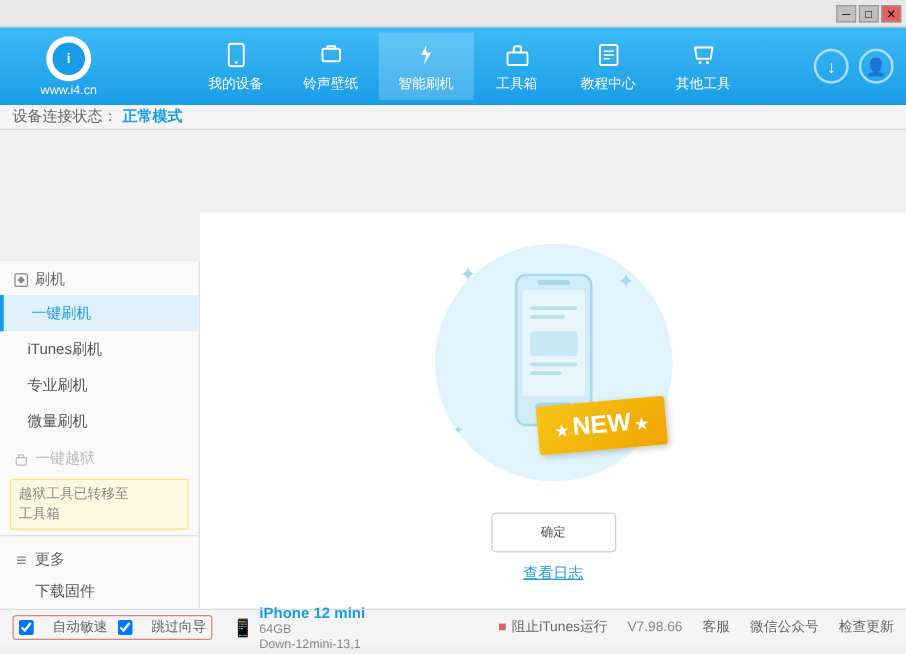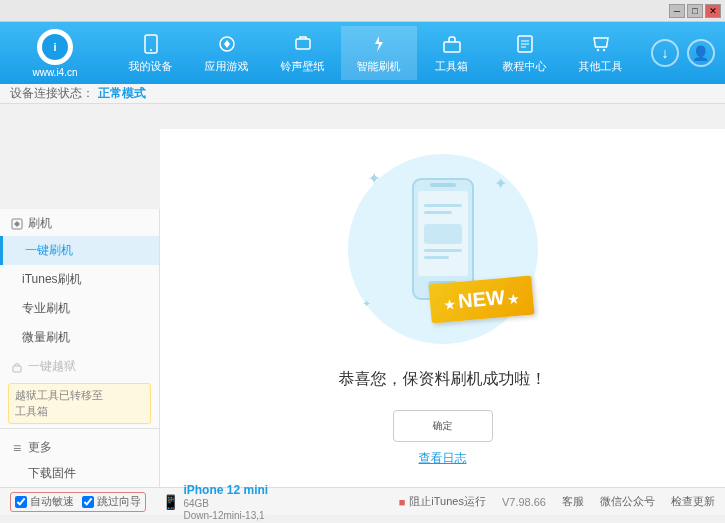--- a/index.html
+++ b/index.html
@@ -268,21 +268,21 @@
       height: 28px;
       background: #f5f5f5;
       border-top: 1px solid #ddd;
       display: flex;
       align-items: center;
       padding: 0 10px;
       font-size: 11px;
       color: #666;
     }
     .bottom-left { display: flex; align-items: center; gap: 8px; flex: 1; }
-    .checkbox-item { display: flex; align-items: center; gap: 3px; cursor: pointer; }
+    .checkbox-item { display: flex; align-items: center; gap: 15px; cursor: pointer; }
     .checkbox-item input { width: 12px; height: 12px; }
     .device-info { display: flex; flex-direction: column; gap: 1px; }
     .device-name { color: #1a9de8; font-weight: bold; font-size: 12px; }
     .device-detail { color: #888; font-size: 10px; }
 
     .bottom-right { display: flex; align-items: center; gap: 16px; font-size: 11px; color: #666; }
     .bottom-right-item { cursor: pointer; }
     .version-text { color: #888; }
 
     .itunes-status {
@@ -321,29 +321,20 @@
 
     <div class="nav-items">
       <div class="nav-item">
         <div class="nav-icon">
           <svg width="22" height="22" viewBox="0 0 22 22" fill="none">
             <rect x="5" y="2" width="12" height="18" rx="2" stroke="white" stroke-width="1.5" fill="none"></rect>
             <circle cx="11" cy="17" r="1" fill="white"></circle>
           </svg>
         </div>
         <span>我的设备</span>
-      </div>
-      <div class="nav-item">
-        <div class="nav-icon">
-          <svg width="22" height="22" viewBox="0 0 22 22" fill="none">
-            <circle cx="11" cy="11" r="7" stroke="white" stroke-width="1.5" fill="none"></circle>
-            <path d="M11 7 L14 11 L11 15 L8 11 Z" fill="white"></path>
-          </svg>
-        </div>
-        <span>应用游戏</span>
       </div>
       <div class="nav-item">
         <div class="nav-icon">
           <svg width="22" height="22" viewBox="0 0 22 22" fill="none">
             <rect x="4" y="6" width="14" height="10" rx="1.5" stroke="white" stroke-width="1.5" fill="none"></rect>
             <path d="M8 6 L8 4 L14 4 L14 6" stroke="white" stroke-width="1.5"></path>
           </svg>
         </div>
         <span>铃声壁纸</span>
       </div>
@@ -469,21 +460,20 @@
           <rect x="26" y="35" width="38" height="3" rx="1.5" fill="#b8e0f0"></rect>
           <rect x="26" y="42" width="28" height="3" rx="1.5" fill="#b8e0f0"></rect>
           <rect x="26" y="55" width="38" height="20" rx="3" fill="#c8e8f5"></rect>
           <rect x="26" y="80" width="38" height="3" rx="1.5" fill="#b8e0f0"></rect>
           <rect x="26" y="87" width="25" height="3" rx="1.5" fill="#b8e0f0"></rect>
         </svg>
 
         <div class="new-banner">NEW</div>
       </div>
 
-      <div class="success-text">恭喜您，保资料刷机成功啦！</div>
 
       <button class="confirm-btn">
         <span>确定</span>
       </button>
 
       <span class="secondary-link">查看日志</span>
     </div>
   </div>
 
   <div class="bottom-bar">

